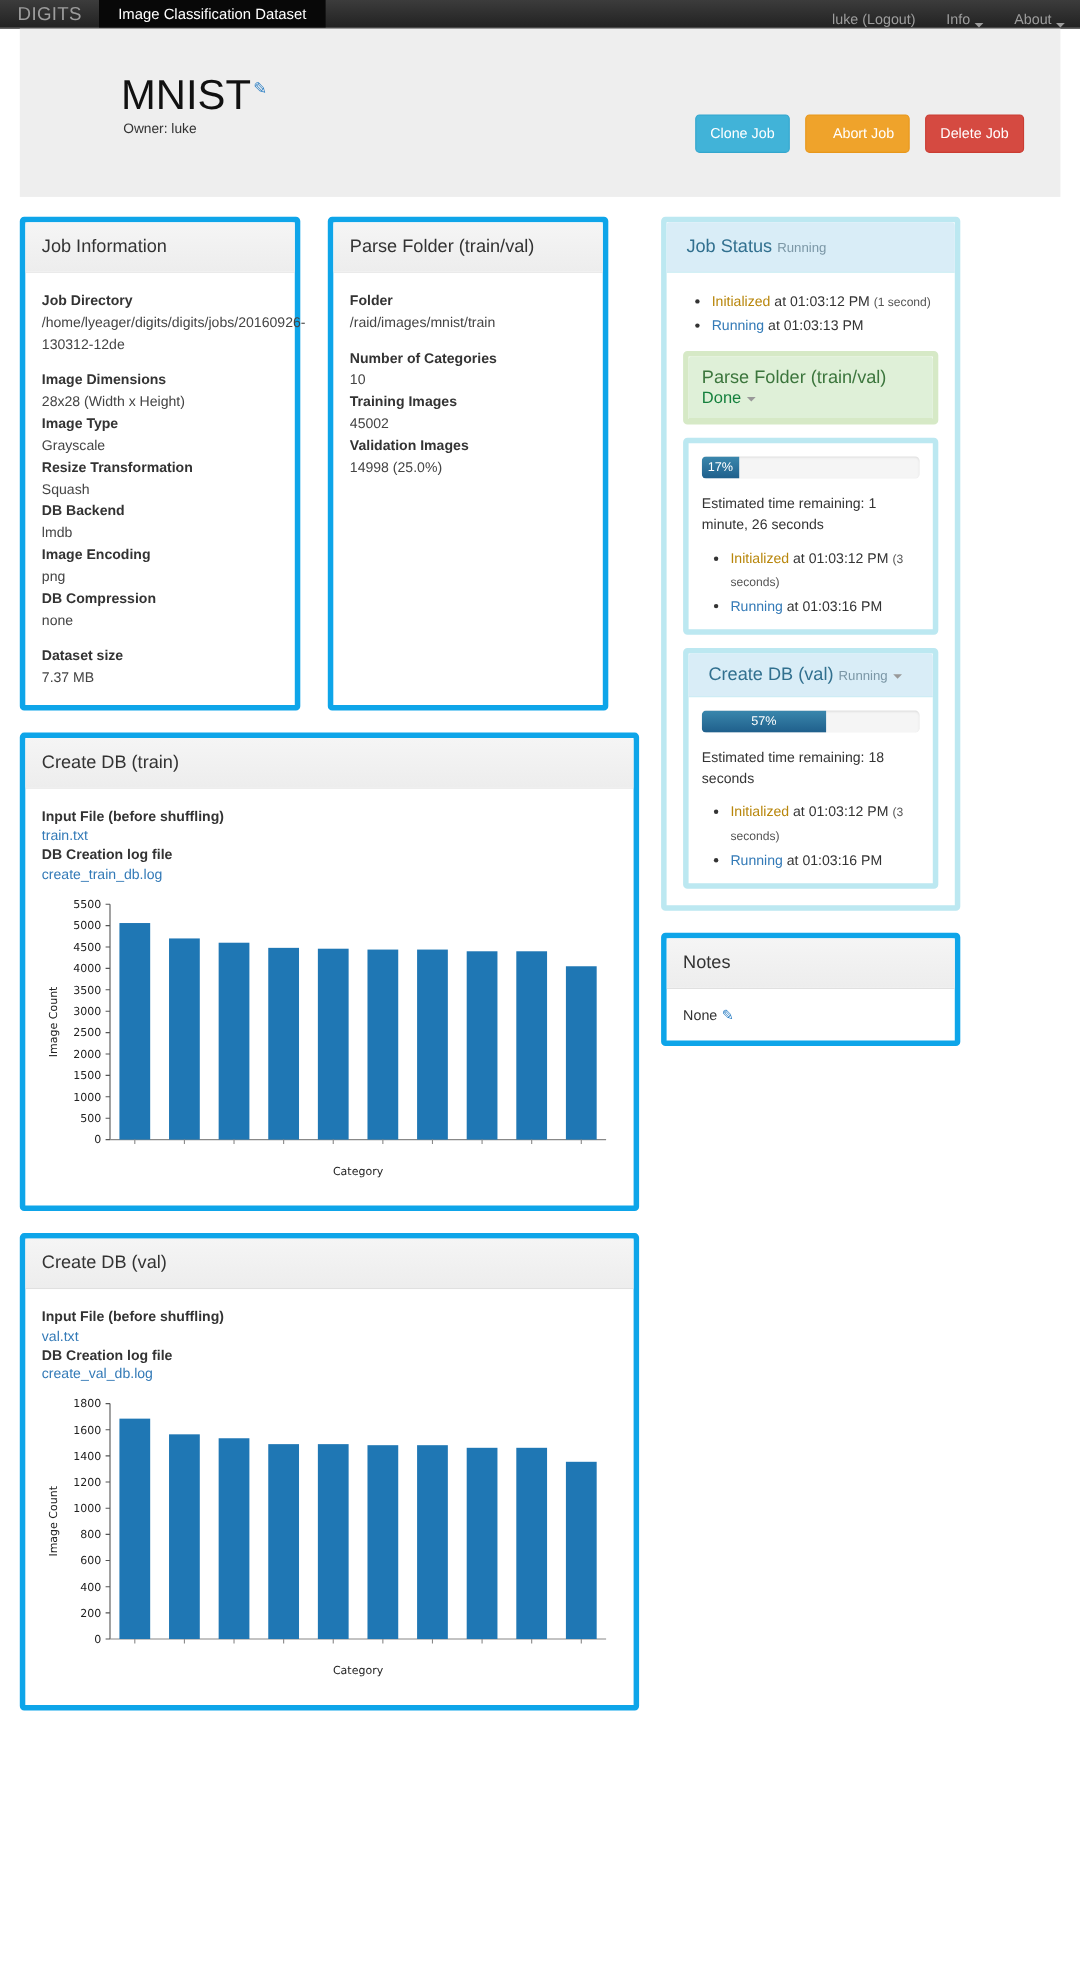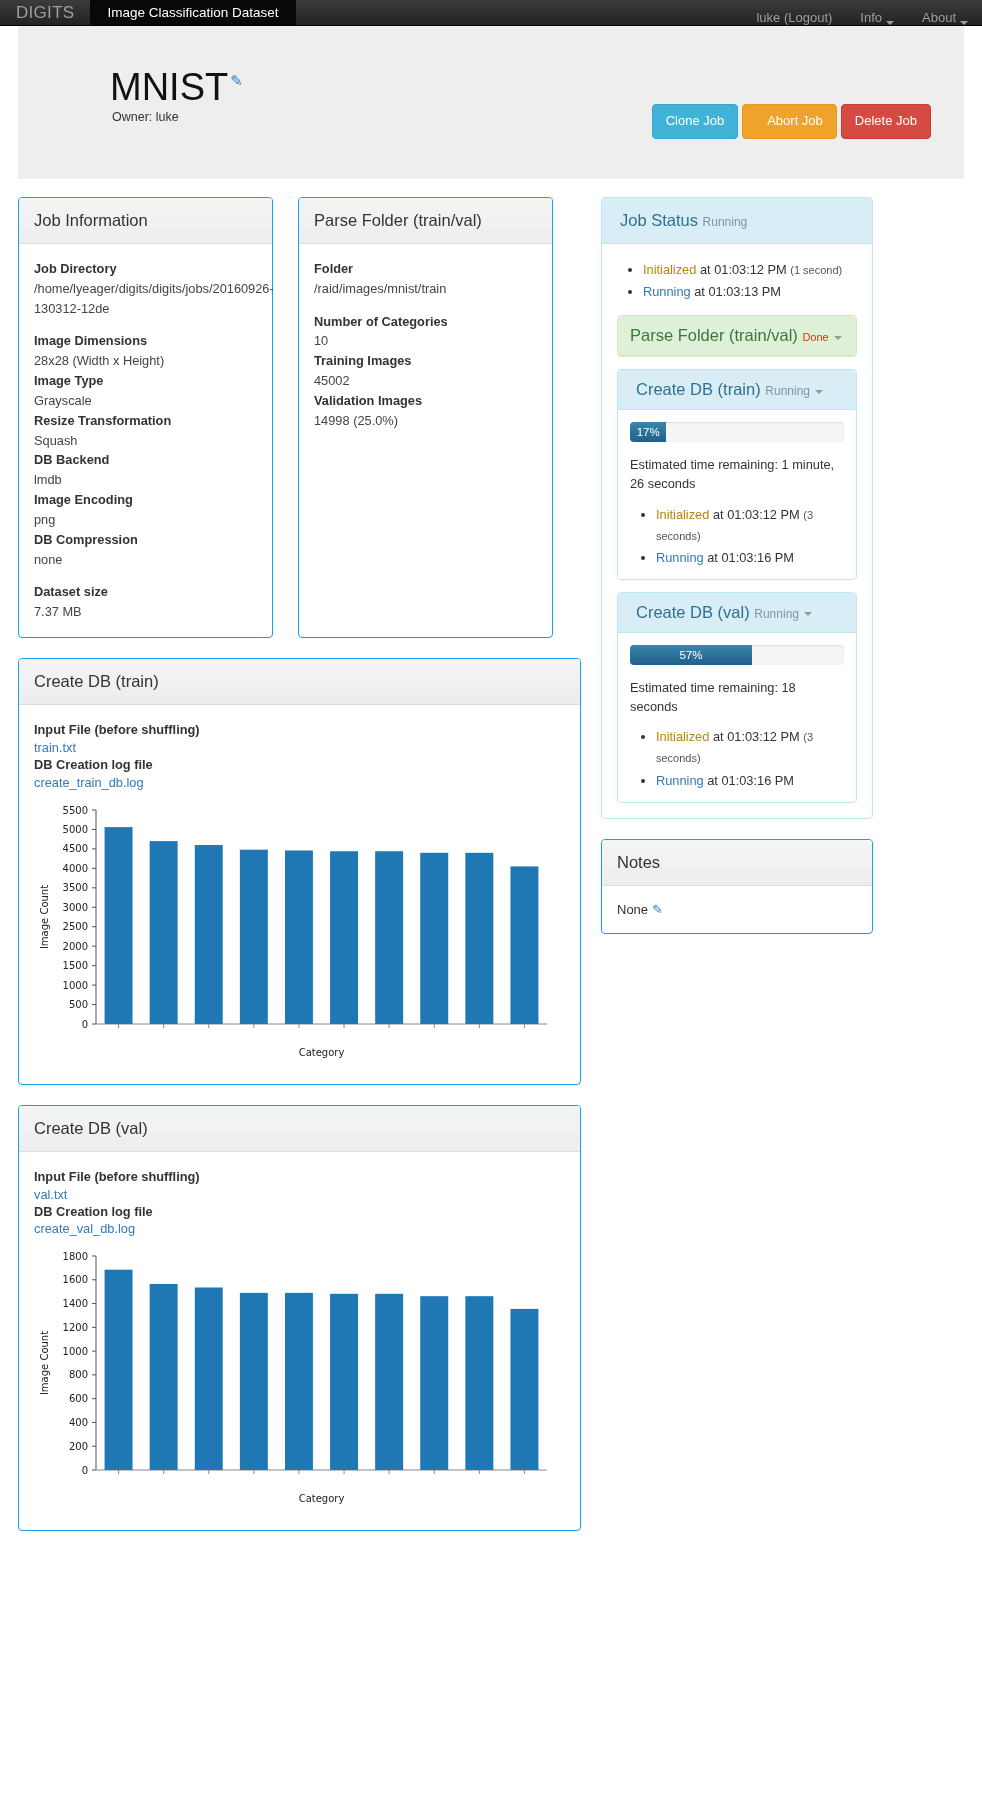--- a/index.html
+++ b/index.html
@@ -85,21 +85,21 @@
   .job-owner {
     font-size: 12.5px;
     color: #333;
     margin: 0 0 0 64px;
   }
   .job-buttons {
     position: absolute;
     right: 33px;
     bottom: 40px;
     display: flex;
-    gap: 4px;
+    gap: 14px;
   }
   .btn {
     border: 1px solid transparent;
     border-radius: 4px;
     padding: 8px 13px;
     font-size: 13px;
     color: #fff;
     cursor: pointer;
     font-family: "Liberation Sans", sans-serif;
     line-height: 1.3;
@@ -115,21 +115,21 @@
     gap: 0;
     align-items: flex-start;
   }
   .col-left   { width: 563px; flex: 0 0 563px; }
   .col-right  { width: 272px; flex: 0 0 272px; margin-left: 20px; }
 
   .row-top { display:flex; gap: 25px; }
 
   
   .panel {
-    border: 1px solid #0ea5e9;
+    border: 5px solid #0ea5e9;
     border-radius: 4px;
     background: #fff;
     margin-bottom: 20px;
   }
   .panel-heading {
     background: linear-gradient(to bottom, #f5f5f5 0%, #ededed 100%);
     border-bottom: 1px solid #dddddd;
     border-radius: 3px 3px 0 0;
     padding: 13px 15px;
   }
@@ -161,21 +161,21 @@
   .dd { color:#444; font-size:12.8px; line-height:1.55; margin:0 0 0 0; }
   .gap { height: 13px; }
 
   .pi-col { width: 255px; flex: 0 0 255px; }
   .pf-col { width: 255px; flex: 0 0 255px; }
 
   a.link { color:#337ab7; text-decoration:none; font-size:12.8px; }
 
   
   .status-sub { font-size: 12px; color:#7b97a6; font-weight: normal; }
-  .status-sub-green { font-size: 11px; color:#c2410c; font-weight: normal; }
+  .status-sub-green { font-size: 15px; color:#15803d; font-weight: normal; }
   .status-title-link { font-size: 16.5px; font-weight:400; color:#31708f;}
   .status-title-link-green { font-size: 16.5px; font-weight:400; color:#3c763d;}
 
   ul.tasklist {
     margin: 0; padding-left: 26px;
     list-style: disc;
   }
   ul.tasklist li {
     font-size: 12.8px;
     color: #333;
@@ -449,21 +449,20 @@
         <ul class="tasklist" id="job-status-events">
             <li><span style="color: rgb(184, 134, 11);">Initialized</span><span> at 01:03:12 PM </span><span class="small-note">(1 second)</span></li>
             <li><span style="color: rgb(51, 122, 183);">Running</span><span> at 01:03:13 PM</span></li>
           </ul>
         <div style="height:12px"></div>
         <div id="job-status-tasks">
             <div class="panel inner-panel panel-success">
               <div class="panel-heading inner-heading"><span class="status-title-link-green">Parse Folder (train/val) </span><span class="status-sub-green">Done</span><i class="caret-dark"></i></div>
             </div>
             <div class="panel inner-panel panel-info">
-              <div class="panel-heading inner-heading"><span class="status-title-link">Create DB (train) </span><span class="status-sub">Running</span><i class="caret-dark"></i></div>
               <div class="panel-body inner-body">
                 <div class="progress">
                   <div class="progress-bar" style="width: 17%;">17%</div>
                 </div>
                 <div class="eta">Estimated time remaining: 1 minute, 26 seconds</div>
                 <ul class="tasklist">
                   <li><span style="color: rgb(184, 134, 11);">Initialized</span><span> at 01:03:12 PM </span><span class="small-note">(3 seconds)</span></li>
                   <li><span style="color: rgb(51, 122, 183);">Running</span><span> at 01:03:16 PM</span></li>
                 </ul>
               </div>

